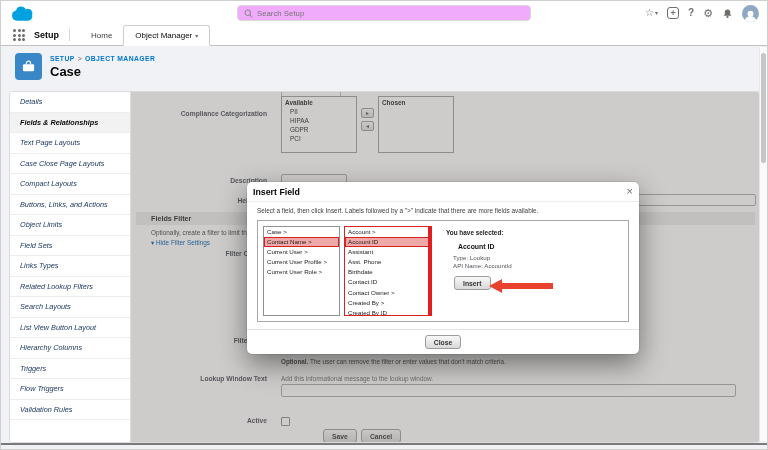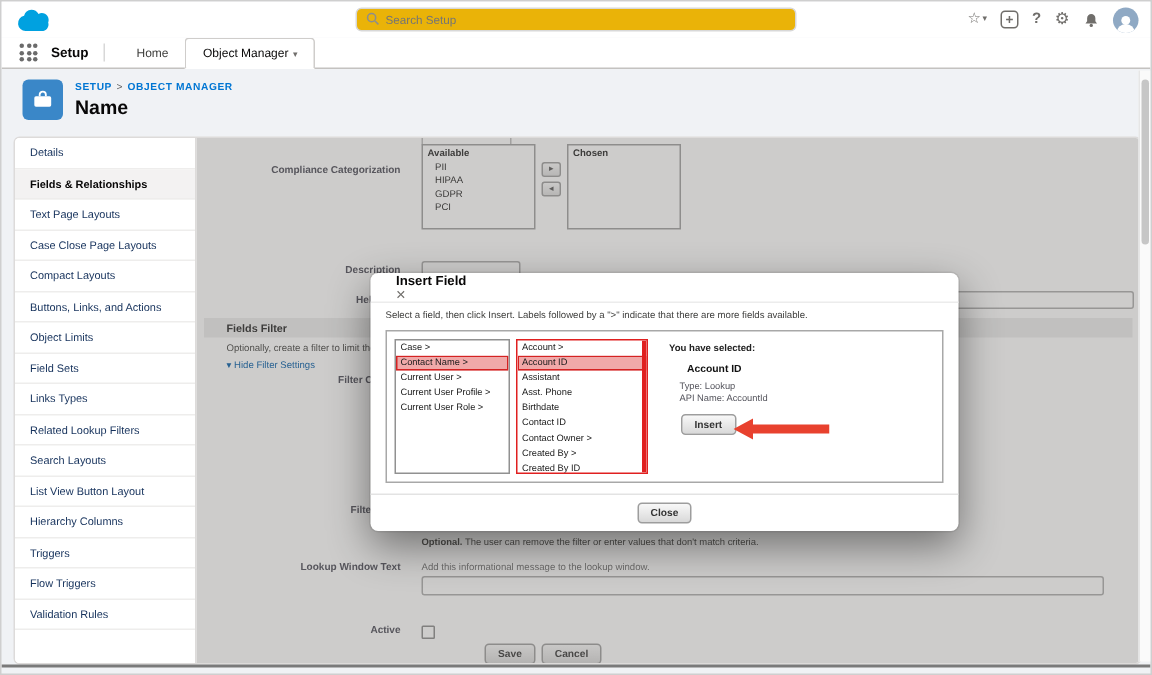--- a/index.html
+++ b/index.html
@@ -3,21 +3,21 @@
 <meta charset="utf-8">
 <style>
   * { margin:0; padding:0; box-sizing:border-box; }
   html,body { background:#e9e9e9; }
   body { font-family:"Liberation Sans", sans-serif; }
   .screen { position:relative; width:768px; height:450px; background:#f0f2f5; overflow:hidden; border:1px solid #cfcfcf; }
 
   
   .g-header { position:absolute; top:0; left:0; right:0; height:24px; background:#fff; }
   .sf-logo { position:absolute; left:9px; top:3px; }
-  .search-box { position:absolute; left:236px; top:4px; width:294px; height:16px; border:1px solid #d8d8d8; border-radius:4px; background:#eab308; display:flex; align-items:center; padding:0 6px; gap:4px; }
+  .search-box { position:absolute; left:236px; top:4px; width:294px; height:16px; border:1px solid #d8d8d8; border-radius:4px; background:#f0abfc; display:flex; align-items:center; padding:0 6px; gap:4px; }
   .search-box input { border:none; outline:none; font-size:7.8px; color:#444; flex:1; background:transparent; font-family:"Liberation Sans",sans-serif; }
   .h-icons { position:absolute; right:8px; top:2px; height:20px; display:flex; align-items:center; gap:9px; color:#706e6b; }
   .hicon { font-size:10px; line-height:1; cursor:pointer; display:flex; align-items:center; }
   .hicon .caret { font-size:6px; margin-left:1px; }
   .plusbox { width:12px; height:12px; border:1.2px solid #706e6b; border-radius:3px; justify-content:center; font-size:9px; font-weight:bold; }
   .help-q { font-weight:bold; font-size:10px; }
   .gear { font-size:11px; }
   .avatar { width:17px; height:17px; border-radius:50%; background:#8fa9c4; overflow:hidden; display:flex; align-items:flex-end; justify-content:center; cursor:pointer; }
 
   
@@ -33,21 +33,21 @@
   
   .page-header { position:absolute; top:52px; left:14px; display:flex; align-items:center; gap:8px; }
   .obj-icon { width:27px; height:27px; border-radius:4px; background:#3a87c8; display:flex; align-items:center; justify-content:center; }
   .breadcrumb { font-size:6.8px; font-weight:bold; letter-spacing:.4px; color:#0176d3; }
   .breadcrumb .sep { color:#5c5c5c; padding:0 3px; font-weight:normal; }
   .page-title { font-size:13px; font-weight:bold; color:#080707; margin-top:2px; }
 
   
   .card { position:absolute; left:8px; top:90px; width:752px; height:352px; background:#fff; border:1px solid #dddbda; border-radius:4px; overflow:hidden; }
   .sidebar { position:absolute; left:0; top:0; bottom:0; width:121px; background:#fff; border-right:1px solid #dddbda; }
-  .side-item { height:20.5px; line-height:20.5px; padding-left:10px; font-size:7.3px; color:#16325c; border-bottom:1px solid #eeedec; cursor:pointer; white-space:nowrap; overflow:hidden; }
+  .side-item { height:20.5px; line-height:20.5px; padding-left:10px; font-size:7.3px; color:#16325c; border-bottom:1px solid #eeedec; cursor:pointer; white-space:nowrap; overflow:hidden;font-style:italic; }
   .side-item.active { font-weight:bold; background:#f3f2f2; color:#080707; }
   .main { position:absolute; left:121px; top:0; right:0; bottom:0; background:#fff; }
 
   
   .frm-label { position:absolute; left:0; width:136px; text-align:right; font-size:6.7px; font-weight:bold; color:#4a4a56; }
   .input { position:absolute; background:#fff; border:1px solid #adadad; border-radius:2px; }
   .cutoff-input { position:absolute; left:150px; top:-4px; width:60px; height:9px; border:1px solid #bdbdbd; background:#fff; }
   .multiselect { position:absolute; top:4px; width:76px; height:57px; border:1px solid #9f9f9f; background:#fff; font-size:6.4px; overflow:hidden; }
   .ms-header { font-weight:bold; padding:2px 0 1px 3px; color:#222; }
   .ms-item { padding-left:8px; line-height:9px; color:#222; cursor:pointer; }
@@ -58,21 +58,21 @@
   .hide-link { position:absolute; left:20px; top:147px; font-size:6.4px; color:#015ba7; cursor:pointer; }
   .opt-text { position:absolute; left:150px; top:266px; width:430px; font-size:6.3px; color:#3e3e3c; }
   .lwt-help { position:absolute; left:150px; top:283px; font-size:6.4px; color:#6b6b6b; }
   .checkbox { position:absolute; left:150px; top:325px; width:9px; height:9px; border:1px solid #8a8a8a; border-radius:1px; background:#fff; cursor:pointer; }
   .form-buttons { position:absolute; left:192px; top:337px; display:flex; gap:4px; }
   .btn { font-family:"Liberation Sans",sans-serif; font-size:6.8px; font-weight:bold; color:#333; background:linear-gradient(#f8f8f8,#d9d9d9); border:1px solid #9d9d9d; border-radius:3px; padding:2.5px 8px; cursor:pointer; }
   .dim { position:absolute; inset:0; background:rgba(112,110,107,0.35); z-index:5; }
 
   
   .modal { position:absolute; left:246px; top:181px; width:392px; height:172px; background:#fff; border-radius:5px; box-shadow:0 10px 28px rgba(0,0,0,.45), 0 0 0 1px rgba(0,0,0,.07); z-index:20; }
-  .modal-header { height:20px; display:flex; justify-content:space-between; padding:0 17px; border-bottom:1px solid #ececec;flex-direction:column; }
+  .modal-header { height:20px; display:flex; align-items:center; justify-content:space-between; padding:0 6px; border-bottom:1px solid #ececec; }
   .modal-title { font-size:8.8px; font-weight:bold; color:#080707; }
   .modal-close { font-size:11px; color:#706e6b; cursor:pointer; line-height:1; }
   .modal-instr { padding:5px 10px 0; font-size:6.4px; color:#3e3e3c; }
   .picker { position:absolute; left:10px; right:10px; top:38px; height:102px; border:1px solid #a8a8a8; background:#fff; }
   .pick-col { position:absolute; top:5px; bottom:5px; border:1px solid #919191; background:#fff; overflow:hidden; }
   .col1 { left:5px; width:77px; }
   .col2 { left:86px; width:88px; border-color:#e02020; }
   .col-item { font-size:6.2px; line-height:10.1px; padding-left:3px; white-space:nowrap; color:#1a1a1a; cursor:pointer; }
   .col-item.selected { background:#f0a9a9; box-shadow:inset 0 0 0 1px #d42222; }
   .red-scroll { position:absolute; right:0; top:0; bottom:0; width:3.5px; background:#e02020; }
@@ -157,21 +157,21 @@
     <span class="obj-icon">
       <svg width="15" height="15" viewBox="0 0 16 16">
           <rect x="2" y="5.5" width="12" height="7.5" rx="1.2" fill="#fff"></rect>
           <path d="M5.8 5.5V4.4A2.2 2.2 0 0 1 8 2.2a2.2 2.2 0 0 1 2.2 2.2v1.1" stroke="#fff" fill="none" stroke-width="1.3"></path>
         </svg>
     </span>
     <div>
       <div class="breadcrumb">
         <span>SETUP</span><span class="sep">&gt;</span><span>OBJECT MANAGER</span>
       </div>
-      <div class="page-title">Name</div>
+      <div class="page-title">Case</div>
     </div>
   </div>
 
   <div class="card">
     <aside class="sidebar">
 
     <div class="side-item">Details</div>
         <div class="side-item active">Fields &amp; Relationships</div>
         <div class="side-item">Text Page Layouts</div>
         <div class="side-item">Case Close Page Layouts</div>

